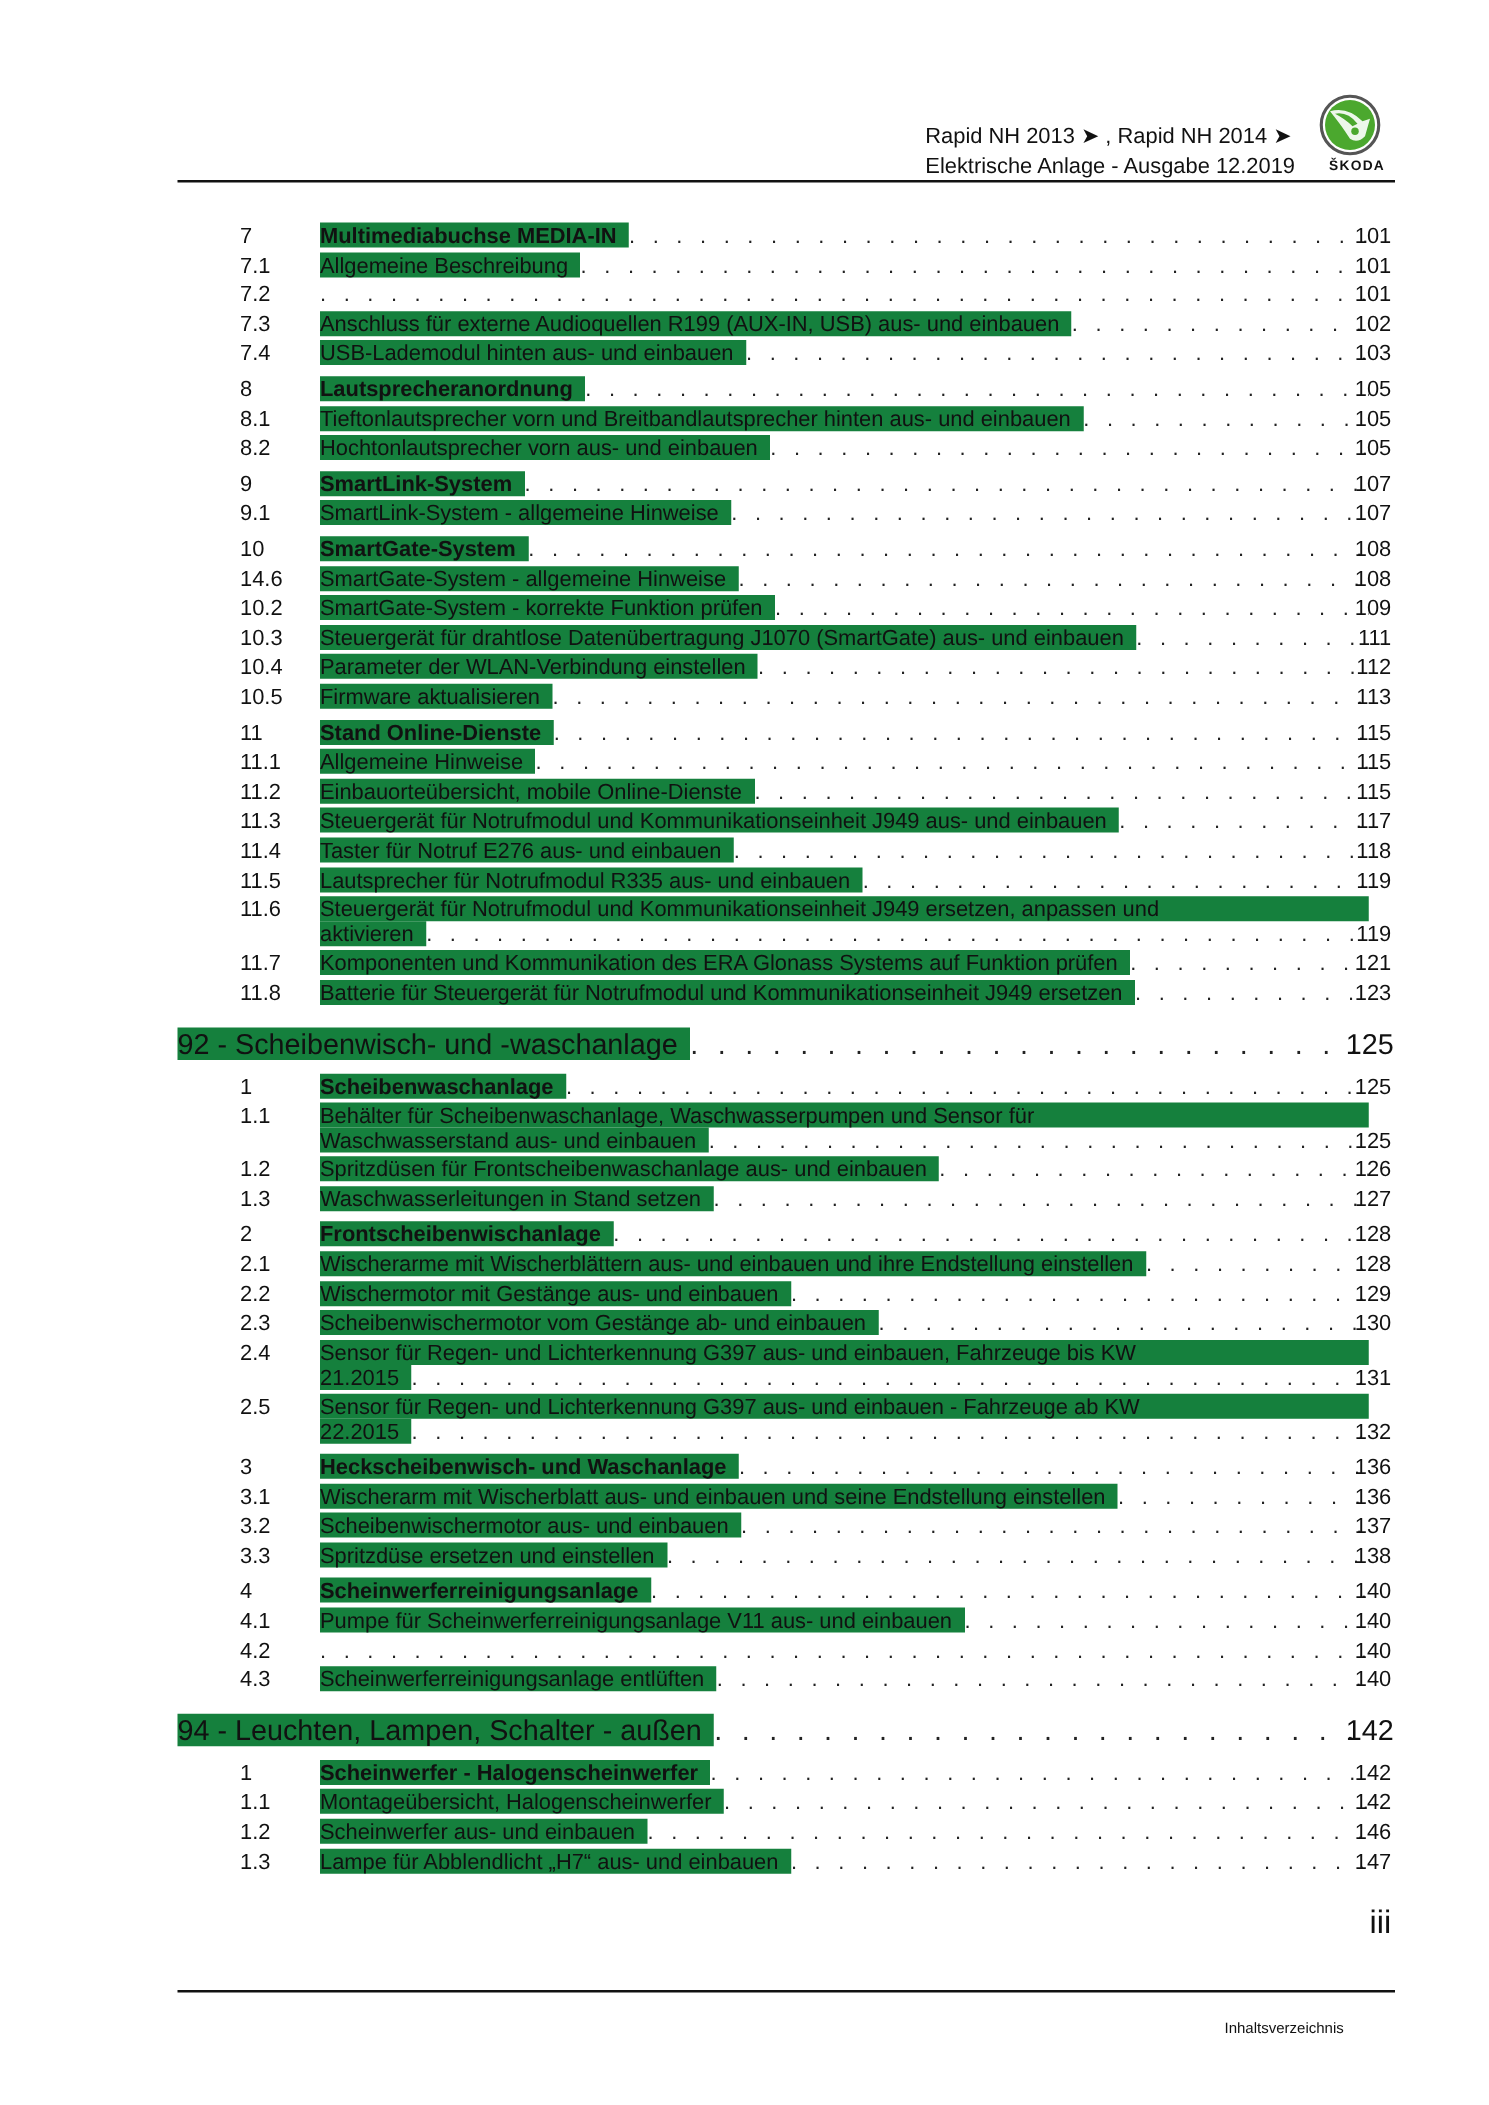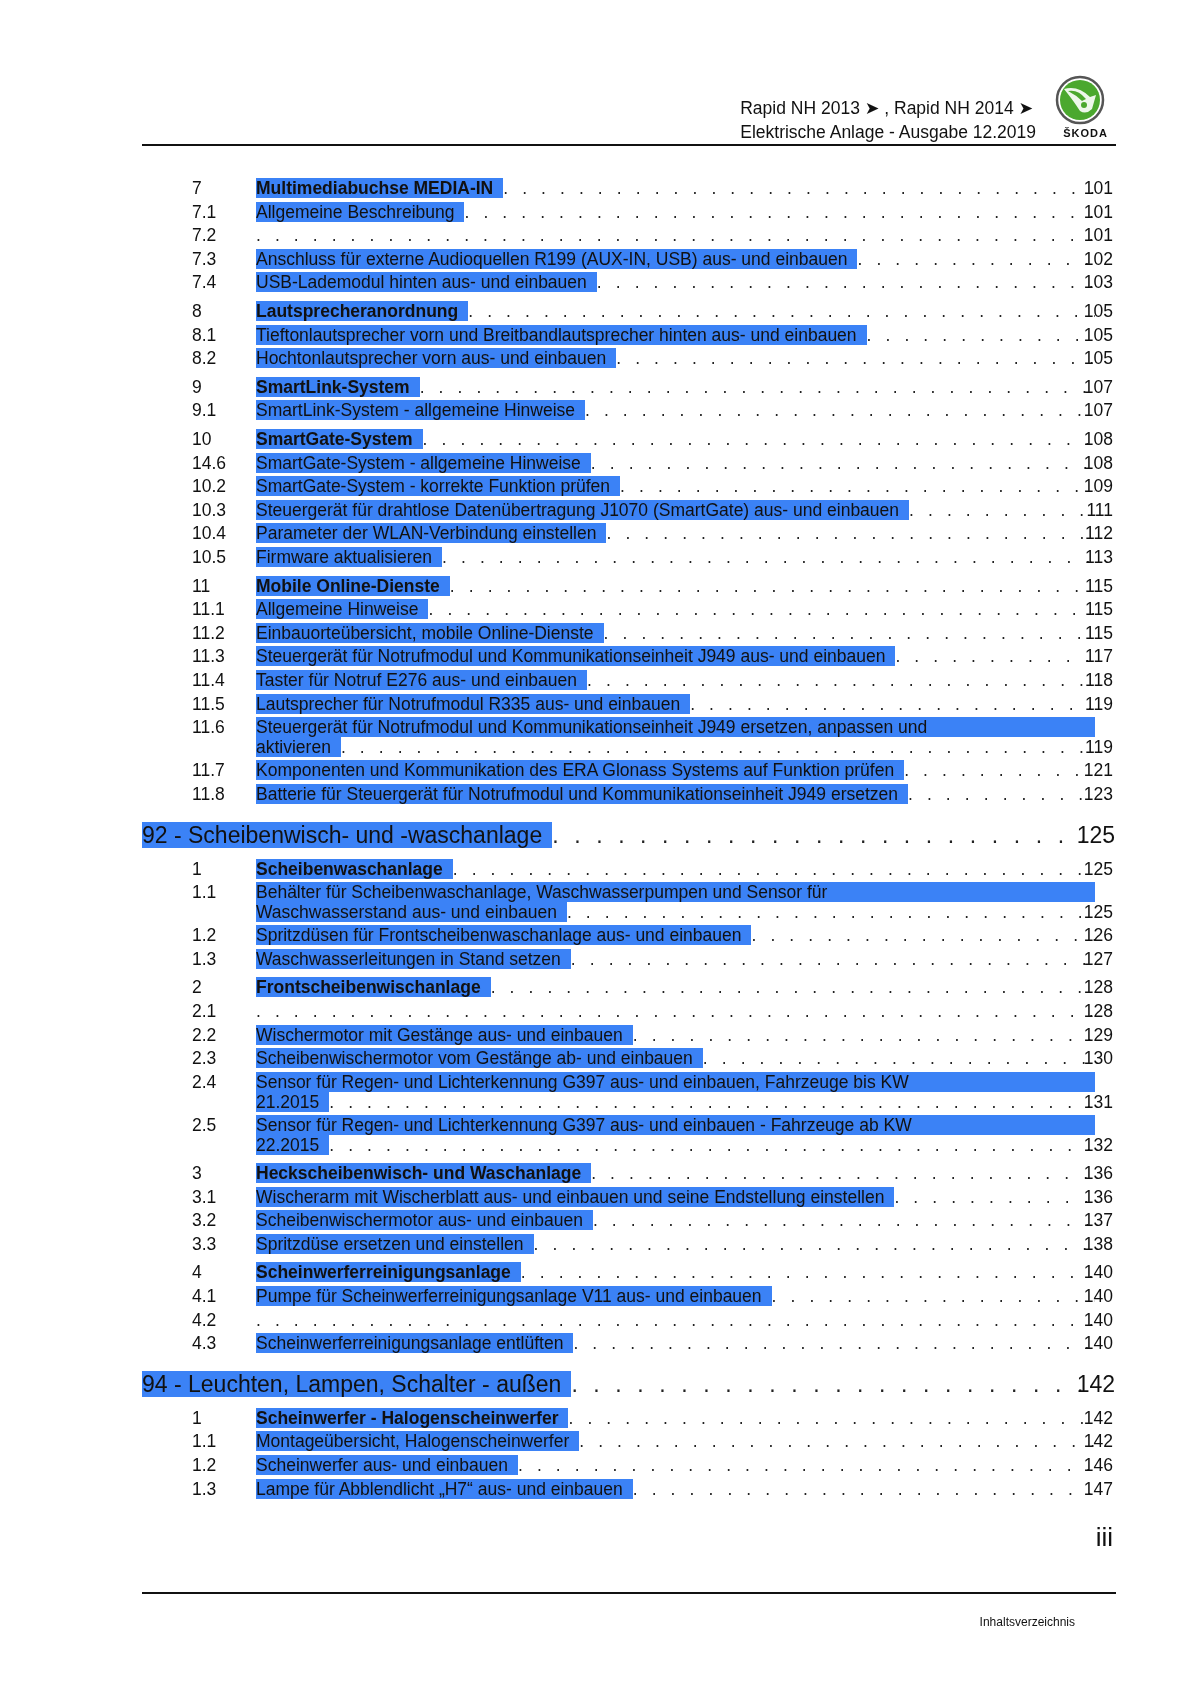--- a/index.html
+++ b/index.html
@@ -10,21 +10,21 @@
               font-size:17.5px; line-height:24px; color:#111; }
   .hdr-line { position:absolute; left:142px; top:144px; width:974px; height:2px; background:#111; }
   .logo { position:absolute; left:1052px; top:75px; width:56px; height:70px; }
   .logo-text { position:absolute; left:0; top:52px; width:56px; text-align:right;
                font-size:11px; font-weight:bold; letter-spacing:1px; color:#111; }
   .toc { position:absolute; left:0; top:0; width:1191px; }
   .row { position:absolute; left:0; width:1191px; font-size:17.5px; line-height:20px; }
   .row .num { position:absolute; left:192px; }
   .row .title { position:absolute; left:256px; right:96px; }
   .row .line { display:flex; align-items:baseline; }
-  .row .txt { white-space:nowrap; padding-right:10px; background:#3b82f6; }
+  .row .txt { white-space:nowrap; padding-right:10px; background:#15803d; }
   .row .dots { flex:1; overflow:hidden; white-space:nowrap; letter-spacing:4.6px; color:#222; }
   .row .pg { position:absolute; right:78px; width:40px; text-align:right; }
   .row.bold .txt { font-weight:bold; }
   .row.chapter { font-size:23px; line-height:26px; }
   .row.chapter .title { left:142px; }
   .row.chapter .pg { right:76px; width:50px; }
   .footer-line { position:absolute; left:142px; top:1592px; width:974px; height:2px; background:#111; }
   .footer-label { position:absolute; right:116px; top:1615px; font-size:12px; }
   .footer-page { position:absolute; right:78px; top:1522px; font-size:26px; }
 </style>
@@ -206,21 +206,21 @@
           <span class="txt">Firmware aktualisieren</span>
           <span class="dots"> .  .  .  .  .  .  .  .  .  .  .  .  .  .  .  .  .  .  .  .  .  .  .  .  .  .  .  .  .  .  .  .  .  .  .  .  .  .  .  .  .  .  .  .  .  .  .  .  .  .  .  .  .  .  .  .  .  .  .  .  .  .  .  .  .  .  .  .  .  .  .  .  .  .  .  .  .  .  .  .  .  .  .  .  .  .  .  .  .  .  .  .  .  .  .  .  .  .  .  .  .  .  .  .  .  .  .  .  .  .  .  .  .  .  .  .  .  .  .  .  .  .  .  .  .  .  .  .  .  .  .  .  .  .  .  .  .  .  .  .  .  .  .  .  .  .  .  .  .  .  .  .  .  .  .  .  .  .  .  .  .  .  .  .  .  .  .  .  .  .  .  .  .  .  .  .  .  .  .  .  .  .  .  .  .  .  .  .  .  .  .  .  .  .  .  .  .  .  .  . </span>
         </div>
       </div>
       <span class="pg">113</span>
     </div>
     <div class="row bold" style="top: 575.6px;">
       <span class="num">11</span>
       <div class="title">
         <div class="line">
-          <span class="txt">Mobile Online-Dienste</span>
+          <span class="txt">Stand Online-Dienste</span>
           <span class="dots"> .  .  .  .  .  .  .  .  .  .  .  .  .  .  .  .  .  .  .  .  .  .  .  .  .  .  .  .  .  .  .  .  .  .  .  .  .  .  .  .  .  .  .  .  .  .  .  .  .  .  .  .  .  .  .  .  .  .  .  .  .  .  .  .  .  .  .  .  .  .  .  .  .  .  .  .  .  .  .  .  .  .  .  .  .  .  .  .  .  .  .  .  .  .  .  .  .  .  .  .  .  .  .  .  .  .  .  .  .  .  .  .  .  .  .  .  .  .  .  .  .  .  .  .  .  .  .  .  .  .  .  .  .  .  .  .  .  .  .  .  .  .  .  .  .  .  .  .  .  .  .  .  .  .  .  .  .  .  .  .  .  .  .  .  .  .  .  .  .  .  .  .  .  .  .  .  .  .  .  .  .  .  .  .  .  .  .  .  .  .  .  .  .  .  .  .  .  .  .  . </span>
         </div>
       </div>
       <span class="pg">115</span>
     </div>
     <div class="row" style="top: 599.2px;">
       <span class="num">11.1</span>
       <div class="title">
         <div class="line">
           <span class="txt">Allgemeine Hinweise</span>
@@ -357,20 +357,21 @@
           <span class="txt">Frontscheibenwischanlage</span>
           <span class="dots"> .  .  .  .  .  .  .  .  .  .  .  .  .  .  .  .  .  .  .  .  .  .  .  .  .  .  .  .  .  .  .  .  .  .  .  .  .  .  .  .  .  .  .  .  .  .  .  .  .  .  .  .  .  .  .  .  .  .  .  .  .  .  .  .  .  .  .  .  .  .  .  .  .  .  .  .  .  .  .  .  .  .  .  .  .  .  .  .  .  .  .  .  .  .  .  .  .  .  .  .  .  .  .  .  .  .  .  .  .  .  .  .  .  .  .  .  .  .  .  .  .  .  .  .  .  .  .  .  .  .  .  .  .  .  .  .  .  .  .  .  .  .  .  .  .  .  .  .  .  .  .  .  .  .  .  .  .  .  .  .  .  .  .  .  .  .  .  .  .  .  .  .  .  .  .  .  .  .  .  .  .  .  .  .  .  .  .  .  .  .  .  .  .  .  .  .  .  .  .  . </span>
         </div>
       </div>
       <span class="pg">128</span>
     </div>
     <div class="row" style="top: 1001px;">
       <span class="num">2.1</span>
       <div class="title">
         <div class="line">
+          <span class="txt">Wischerarme mit Wischerblättern aus- und einbauen und ihre Endstellung einstellen</span>
           <span class="dots"> .  .  .  .  .  .  .  .  .  .  .  .  .  .  .  .  .  .  .  .  .  .  .  .  .  .  .  .  .  .  .  .  .  .  .  .  .  .  .  .  .  .  .  .  .  .  .  .  .  .  .  .  .  .  .  .  .  .  .  .  .  .  .  .  .  .  .  .  .  .  .  .  .  .  .  .  .  .  .  .  .  .  .  .  .  .  .  .  .  .  .  .  .  .  .  .  .  .  .  .  .  .  .  .  .  .  .  .  .  .  .  .  .  .  .  .  .  .  .  .  .  .  .  .  .  .  .  .  .  .  .  .  .  .  .  .  .  .  .  .  .  .  .  .  .  .  .  .  .  .  .  .  .  .  .  .  .  .  .  .  .  .  .  .  .  .  .  .  .  .  .  .  .  .  .  .  .  .  .  .  .  .  .  .  .  .  .  .  .  .  .  .  .  .  .  .  .  .  .  . </span>
         </div>
       </div>
       <span class="pg">128</span>
     </div>
     <div class="row" style="top: 1024.6px;">
       <span class="num">2.2</span>
       <div class="title">
         <div class="line">
           <span class="txt">Wischermotor mit Gestänge aus- und einbauen</span>

